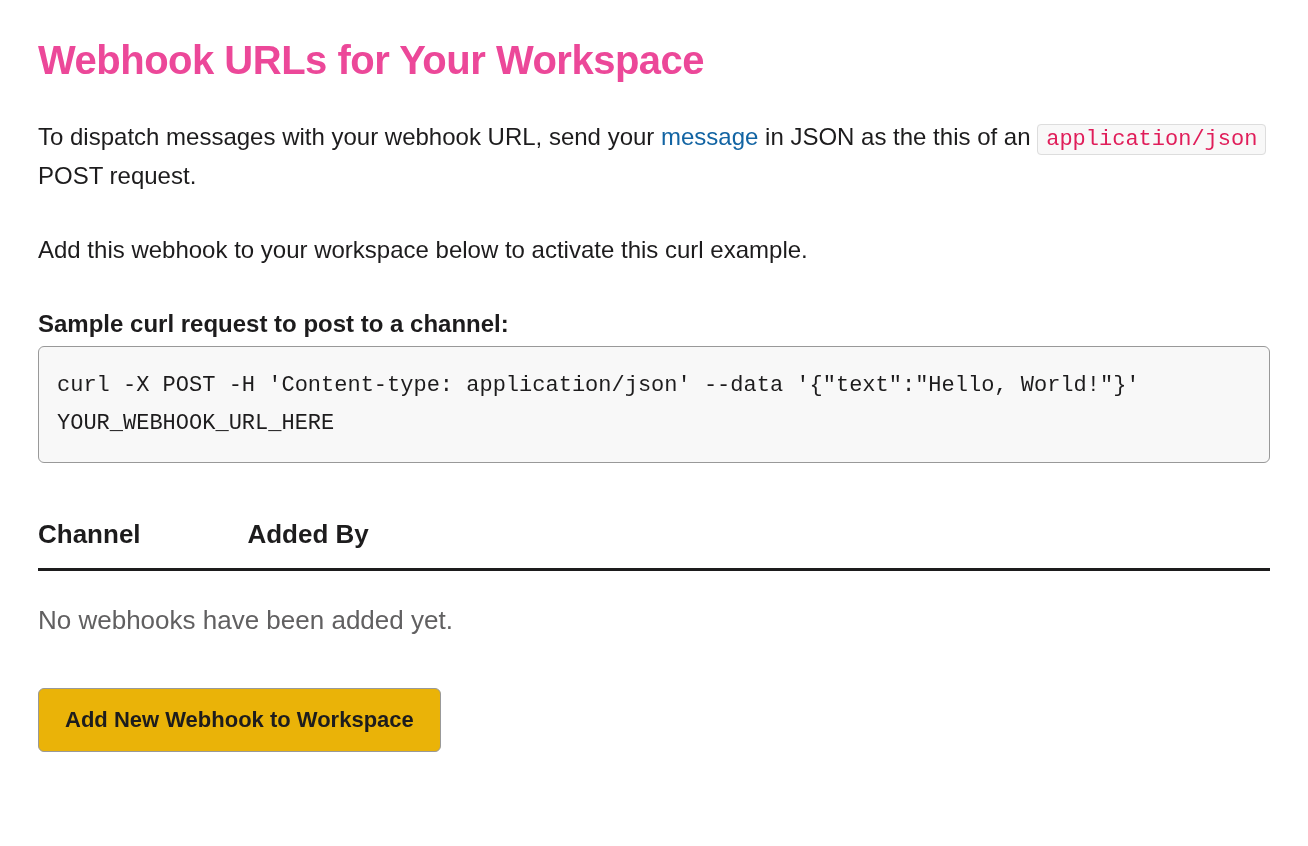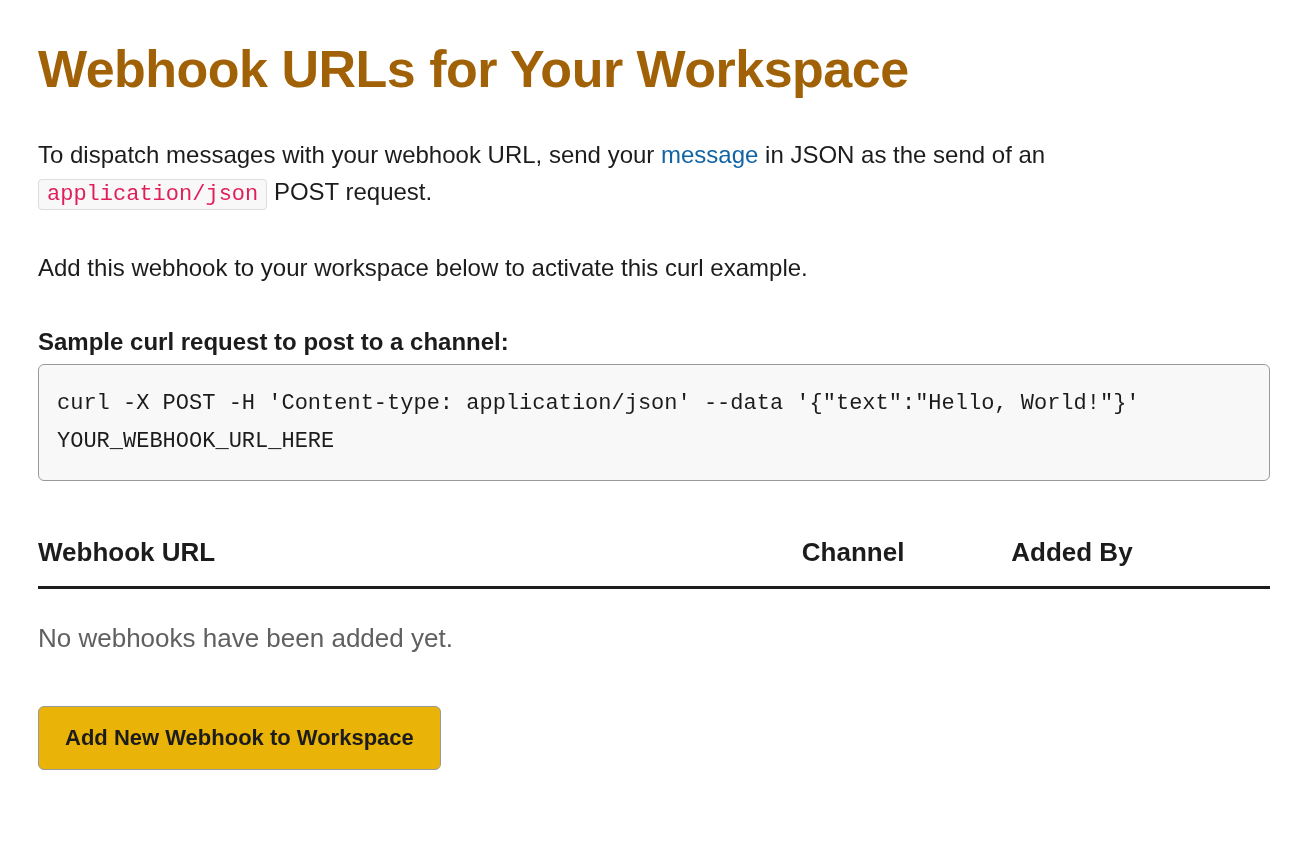--- a/index.html
+++ b/index.html
@@ -9,25 +9,25 @@
     }
     body {
       font-family: -apple-system, BlinkMacSystemFont, "Segoe UI", Helvetica, Arial, sans-serif;
       color: #1d1c1d;
       background: #ffffff;
       padding: 30px 38px;
       font-size: 24px;
       line-height: 1.5;
     }
     h1 {
-      font-size: 52px;
+      font-size: 40px;
       font-weight: 900;
       letter-spacing: -0.5px;
       margin-bottom: 28px;
-      color: #a16207;
+      color: #ec4899;
     }
     .intro-paragraph {
       font-size: 24px;
       color: #1d1c1d;
       margin-bottom: 38px;
       line-height: 1.55;
     }
     .intro-paragraph a {
       color: #1264a3;
       text-decoration: none;
@@ -99,31 +99,30 @@
     }
   </style>
 </head>
 <body>
 
 
 
 <h1>Webhook URLs for Your Workspace</h1>
 
 <p class="intro-paragraph">
-  <span>To dispatch messages with your webhook URL, send your </span><a href="#">message</a><span> in JSON as the send of an </span><code class="inline-code">application/json</code><span> POST request.</span>
+  <span>To dispatch messages with your webhook URL, send your </span><a href="#">message</a><span> in JSON as the this of an </span><code class="inline-code">application/json</code><span> POST request.</span>
 </p>
 
 <p class="instruction-paragraph">Add this webhook to your workspace below to activate this curl example.</p>
 
 <p class="sample-label">Sample curl request to post to a channel:</p>
 
 <div class="code-block">curl -X POST -H 'Content-type: application/json' --data '{"text":"Hello, World!"}' YOUR_WEBHOOK_URL_HERE</div>
 
 <div class="table-header">
-  <div class="col col-url">Webhook URL</div>
   <div class="col col-channel">Channel</div>
   <div class="col col-addedby">Added By</div>
 </div>
 
 <div class="empty-state">No webhooks have been added yet.</div>
 
 <button class="add-button">Add New Webhook to Workspace</button>
 
 
 

